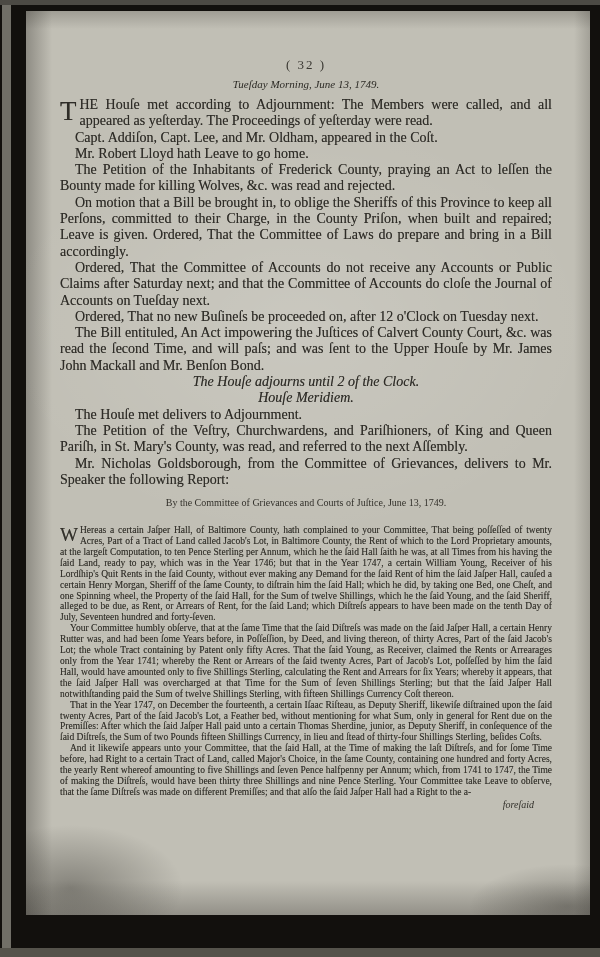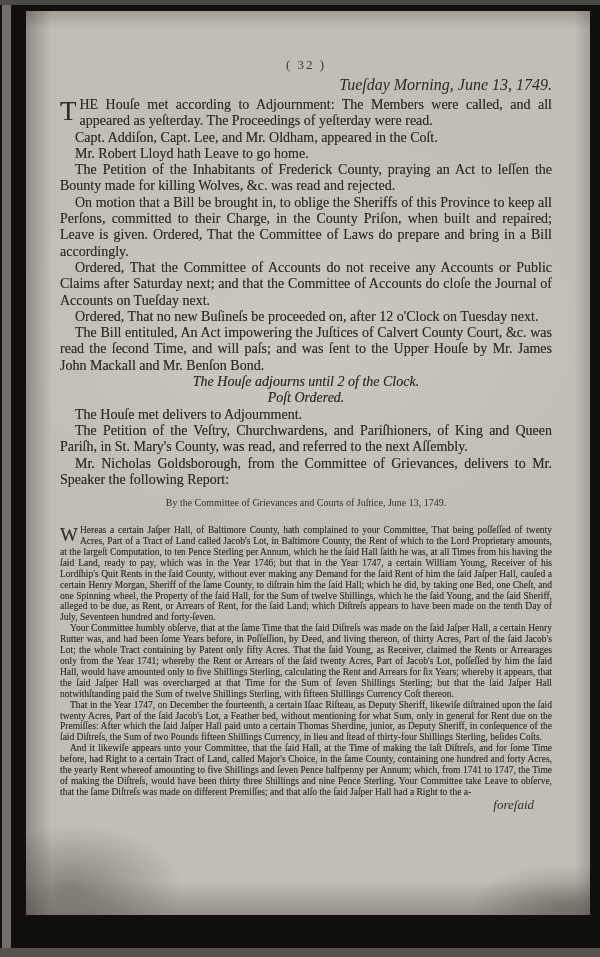--- a/index.html
+++ b/index.html
@@ -26,21 +26,21 @@
       #c1bfb5;
     overflow:hidden;
   }
 
   .content { position:absolute; left:34px; top:46px; width:492px; color:#2e2c27; }
 
   .page-number {
     text-align:center; font-size:13px; line-height:16px; letter-spacing:2px; color:#3a3832;
   }
   .dateline {
-    text-align:right; font-size:16px; line-height:19px; font-style:italic; margin-top:2px;
+    text-align:center; font-size:11px; line-height:19px; font-style:italic; margin-top:2px;
     color:#2c2a25;
   }
 
   .main-block { margin-top:3px; }
   .para {
     font-size:14px; line-height:16.3px; text-align:justify; text-indent:15px;
     color:#2e2c27; text-shadow:0 0 0.5px rgba(46,44,39,0.55);
   }
   .para.no-indent { text-indent:0; }
   .para.center { text-align:center; text-indent:0; }
@@ -55,21 +55,21 @@
     margin-bottom:16px;
   }
   .rpara {
     font-size:9.5px; line-height:10.9px; text-align:justify; text-indent:10px;
     color:#32302a; text-shadow:0 0 0.4px rgba(50,48,42,0.5);
   }
   .rpara.no-indent { text-indent:0; }
   .rpara .dropcap { font-size:19px; line-height:17px; padding:1px 2px 0 0; }
 
   .catchword {
-    text-align:right; font-size:13px; line-height:11px; padding-right:18px; font-style:italic;
+    text-align:right; font-size:10px; line-height:11px; padding-right:18px; font-style:italic;
     color:#32302a; margin-top:1px;
   }
 </style>
 </head>
 <body>
 
 <div class="scan">
   <div class="edge-top-strip"></div>
   <div class="edge-left-strip"></div>
   <div class="edge-bottom-strip"></div>
@@ -83,21 +83,21 @@
       <div class="main-block">
         <p class="para no-indent"><span class="dropcap">T</span><span>HE Houſe met according to Adjournment: The Members were called, and all appeared as yeſterday. The Proceedings of yeſterday were read.</span></p>
         <p class="para">Capt. Addiſon, Capt. Lee, and Mr. Oldham, appeared in the Coſt.</p>
         <p class="para">Mr. Robert Lloyd hath Leave to go home.</p>
         <p class="para">The Petition of the Inhabitants of Frederick County, praying an Act to leſſen the Bounty made for killing Wolves, &amp;c. was read and rejected.</p>
         <p class="para">On motion that a Bill be brought in, to oblige the Sheriffs of this Province to keep all Perſons, committed to their Charge, in the County Priſon, when built and repaired; Leave is given. Ordered, That the Committee of Laws do prepare and bring in a Bill accordingly.</p>
         <p class="para">Ordered, That the Committee of Accounts do not receive any Accounts or Public Claims after Saturday next; and that the Committee of Accounts do cloſe the Journal of Accounts on Tueſday next.</p>
         <p class="para">Ordered, That no new Buſineſs be proceeded on, after 12 o'Clock on Tuesday next.</p>
         <p class="para">The Bill entituled, An Act impowering the Juſtices of Calvert County Court, &amp;c. was read the ſecond Time, and will paſs; and was ſent to the Upper Houſe by Mr. James John Mackall and Mr. Benſon Bond.</p>
         <p class="para center italic">The Houſe adjourns until 2 of the Clock.</p>
-        <p class="para center italic">Poſt Ordered.</p>
+        <p class="para center italic">Houſe Meridiem.</p>
         <p class="para">The Houſe met delivers to Adjournment.</p>
         <p class="para">The Petition of the Veſtry, Churchwardens, and Pariſhioners, of King and Queen Pariſh, in St. Mary's County, was read, and referred to the next Aſſembly.</p>
         <p class="para">Mr. Nicholas Goldsborough, from the Committee of Grievances, delivers to Mr. Speaker the following Report:</p>
       </div>
 
       <div class="report-block">
         <div class="report-heading">By the Committee of Grievances and Courts of Juſtice, June 13, 1749.</div>
         <p class="rpara no-indent"><span class="dropcap">W</span><span>Hereas a certain Jaſper Hall, of Baltimore County, hath complained to your Committee, That being poſſeſſed of twenty Acres, Part of a Tract of Land called Jacob's Lot, in Baltimore County, the Rent of which to the Lord Proprietary amounts, at the largeſt Computation, to ten Pence Sterling per Annum, which he the ſaid Hall ſaith he was, at all Times from his having the ſaid Land, ready to pay, which was in the Year 1746; but that in the Year 1747, a certain William Young, Receiver of his Lordſhip's Quit Rents in the ſaid County, without ever making any Demand for the ſaid Rent of him the ſaid Jaſper Hall, cauſed a certain Henry Morgan, Sheriff of the ſame County, to diſtrain him the ſaid Hall; which he did, by taking one Bed, one Cheſt, and one Spinning wheel, the Property of the ſaid Hall, for the Sum of twelve Shillings, which he the ſaid Young, and the ſaid Sheriff, alleged to be due, as Rent, or Arrears of Rent, for the ſaid Land; which Diſtreſs appears to have been made on the tenth Day of July, Seventeen hundred and forty-ſeven.</span></p>
         <p class="rpara">Your Committee humbly obſerve, that at the ſame Time that the ſaid Diſtreſs was made on the ſaid Jaſper Hall, a certain Henry Rutter was, and had been ſome Years before, in Poſſeſſion, by Deed, and living thereon, of thirty Acres, Part of the ſaid Jacob's Lot; the whole Tract containing by Patent only fifty Acres. That the ſaid Young, as Receiver, claimed the Rents or Arrearages only from the Year 1741; whereby the Rent or Arrears of the ſaid twenty Acres, Part of Jacob's Lot, poſſeſſed by him the ſaid Hall, would have amounted only to five Shillings Sterling, calculating the Rent and Arrears for ſix Years; whereby it appears, that the ſaid Jaſper Hall was overcharged at that Time for the Sum of ſeven Shillings Sterling; but that the ſaid Jaſper Hall notwithſtanding paid the Sum of twelve Shillings Sterling, with fifteen Shillings Currency Coſt thereon.</p>
         <p class="rpara">That in the Year 1747, on December the fourteenth, a certain Iſaac Riſteau, as Deputy Sheriff, likewiſe diſtrained upon the ſaid twenty Acres, Part of the ſaid Jacob's Lot, a Feather bed, without mentioning for what Sum, only in general for Rent due on the Premiſſes: After which the ſaid Jaſper Hall paid unto a certain Thomas Sherdine, junior, as Deputy Sheriff, in conſequence of the ſaid Diſtreſs, the Sum of two Pounds fifteen Shillings Currency, in lieu and ſtead of thirty-four Shillings Sterling, beſides Coſts.</p>

